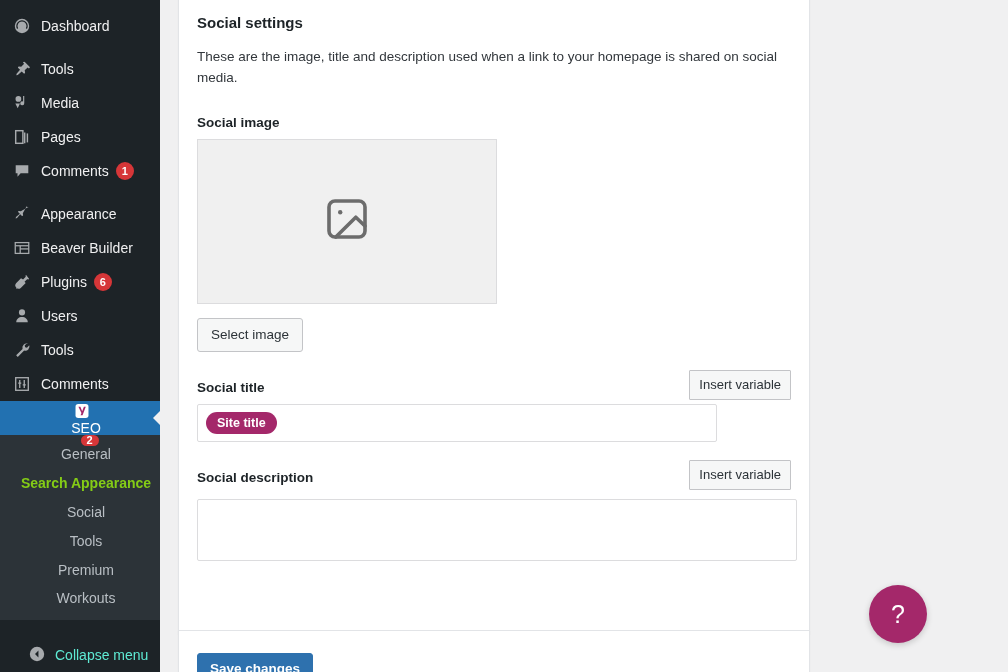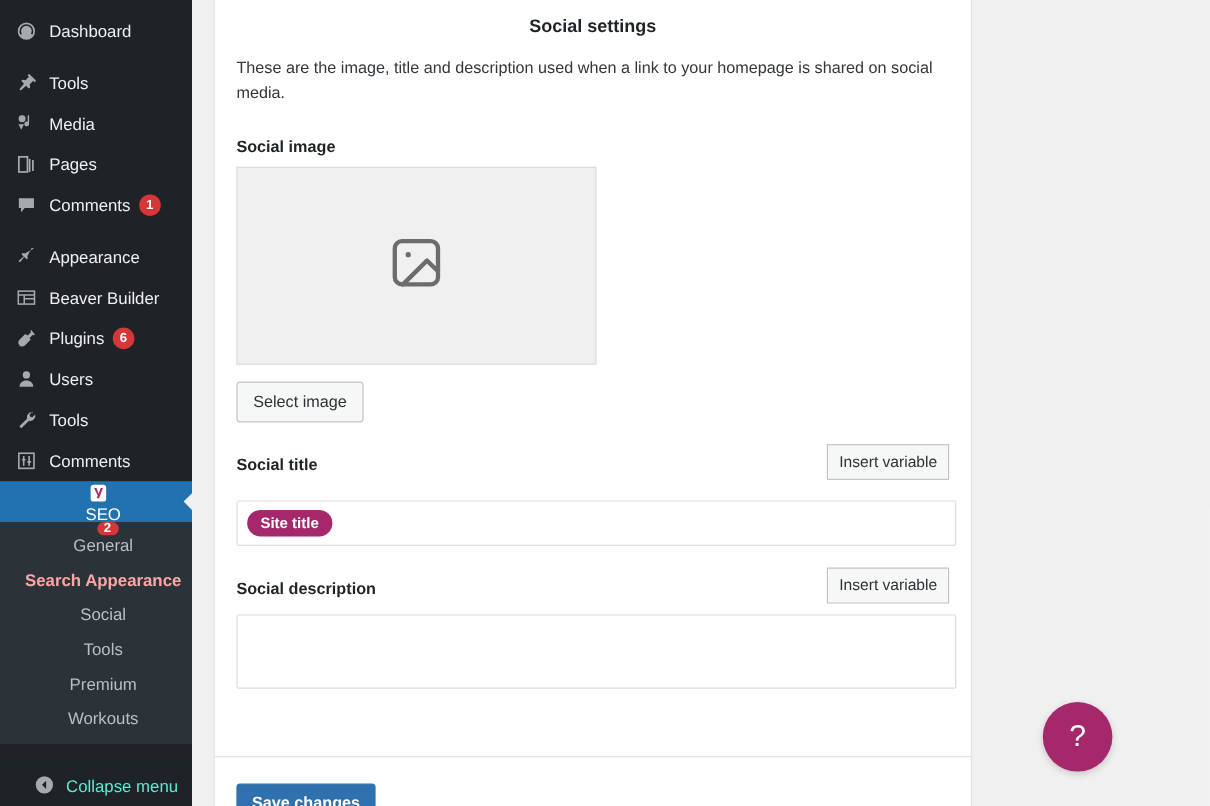--- a/index.html
+++ b/index.html
@@ -75,21 +75,21 @@
   .submenu { background: #2c3338; padding: 5px 0 7px 0; }
   .submenu-item {
     display: block;
     padding: 5px 0 5px 12px;
     font-size: 14px;
     color: #b9bfc4;
     cursor: pointer;
     line-height: 1.35;
   }
   .submenu-item.current {
-    color: #fca5a5;
+    color: #84cc16;
     font-weight: bold;
   }
 
   .collapse-row {
     position: absolute; left: 0; bottom: 0;
     width: 160px; height: 34px;
     display: flex; align-items: center;
     padding-left: 28px;
     background: #1d2327;
     color: #5eead4;
@@ -123,21 +123,20 @@
     width: 632px; height: 70px;
   }
   .panel-inner { padding: 16px 18px 0 18px; }
 
   h2.section-title {
     margin: 14px 0 0 0;
     font-size: 15px;
     font-weight: 700;
     color: #1d2327;
     letter-spacing: 0;
-    text-align: center;
   }
   p.section-desc {
     margin: 16px 0 0 0;
     font-size: 13.5px;
     line-height: 1.55;
     color: #32373c;
     max-width: 590px;
   }
   h3.field-label {
     margin: 26px 0 0 0;
@@ -188,22 +187,22 @@
     border: 1px solid #c3c4c7;
     border-radius: 1px;
     color: #2c3338;
     font-size: 13px;
     font-family: inherit;
     cursor: pointer;
     display: inline-flex; align-items: center;
   }
 
   .text-field {
-    margin-top: 17px;
-    width: 600px; height: 38px;
+    margin-top: 4px;
+    width: 520px; height: 38px;
     background: #fff;
     border: 1px solid #dcdcde;
     border-radius: 2px;
     display: flex; align-items: center;
     padding: 0 8px;
   }
   .chip {
     display: inline-flex; align-items: center;
     height: 22px;
     padding: 0 11px;

